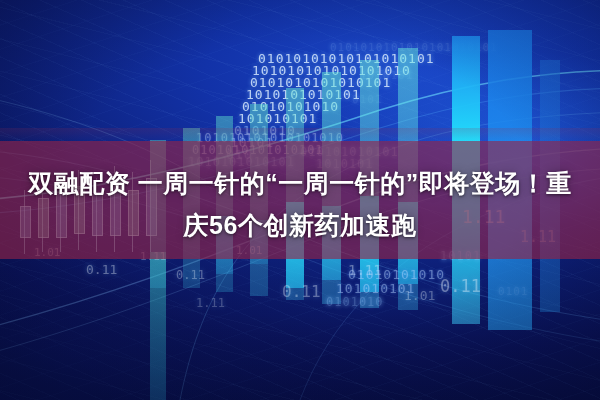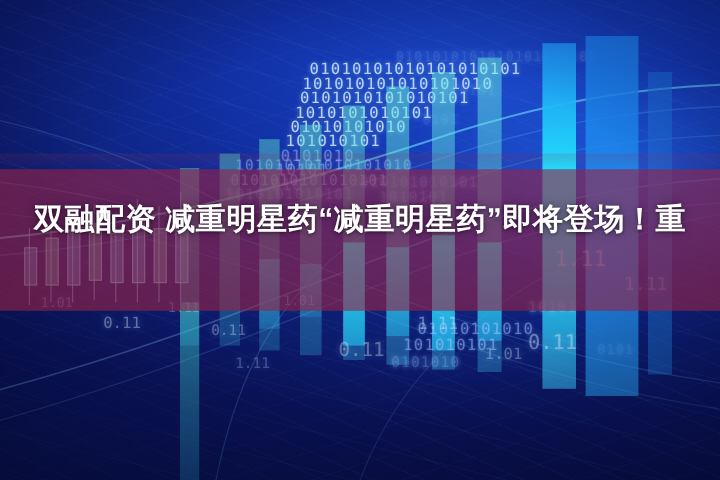--- a/index.html
+++ b/index.html
@@ -232,16 +232,17 @@
   <div class="binary faint" style="left:326px; top:296px; font-size:12px;">0101010</div>
   <div class="binary faint" style="left:440px; top:250px; font-size:12px;">10101</div>
   <div class="binary faint" style="left:498px; top:286px; font-size:11px; opacity:.5;">0101</div>
 
   <div class="bg-vignette"></div>
 
   <div class="band-soft" style="top:128px; height:14px;"></div>
   <div class="band" style="top:141px; height:118px;"></div>
 
   <div class="headline" style="top:162px;">
-    <span class="l1">双融配资 减重明星药“减重明星药”即将登场！重</span>
+    <span class="l1">双融配资 一周一针的“一周一针的”即将登场！重</span>
+    <span class="l2">庆56个创新药加速跑</span>
   </div>
 
 </div>
 
 </body></html>

